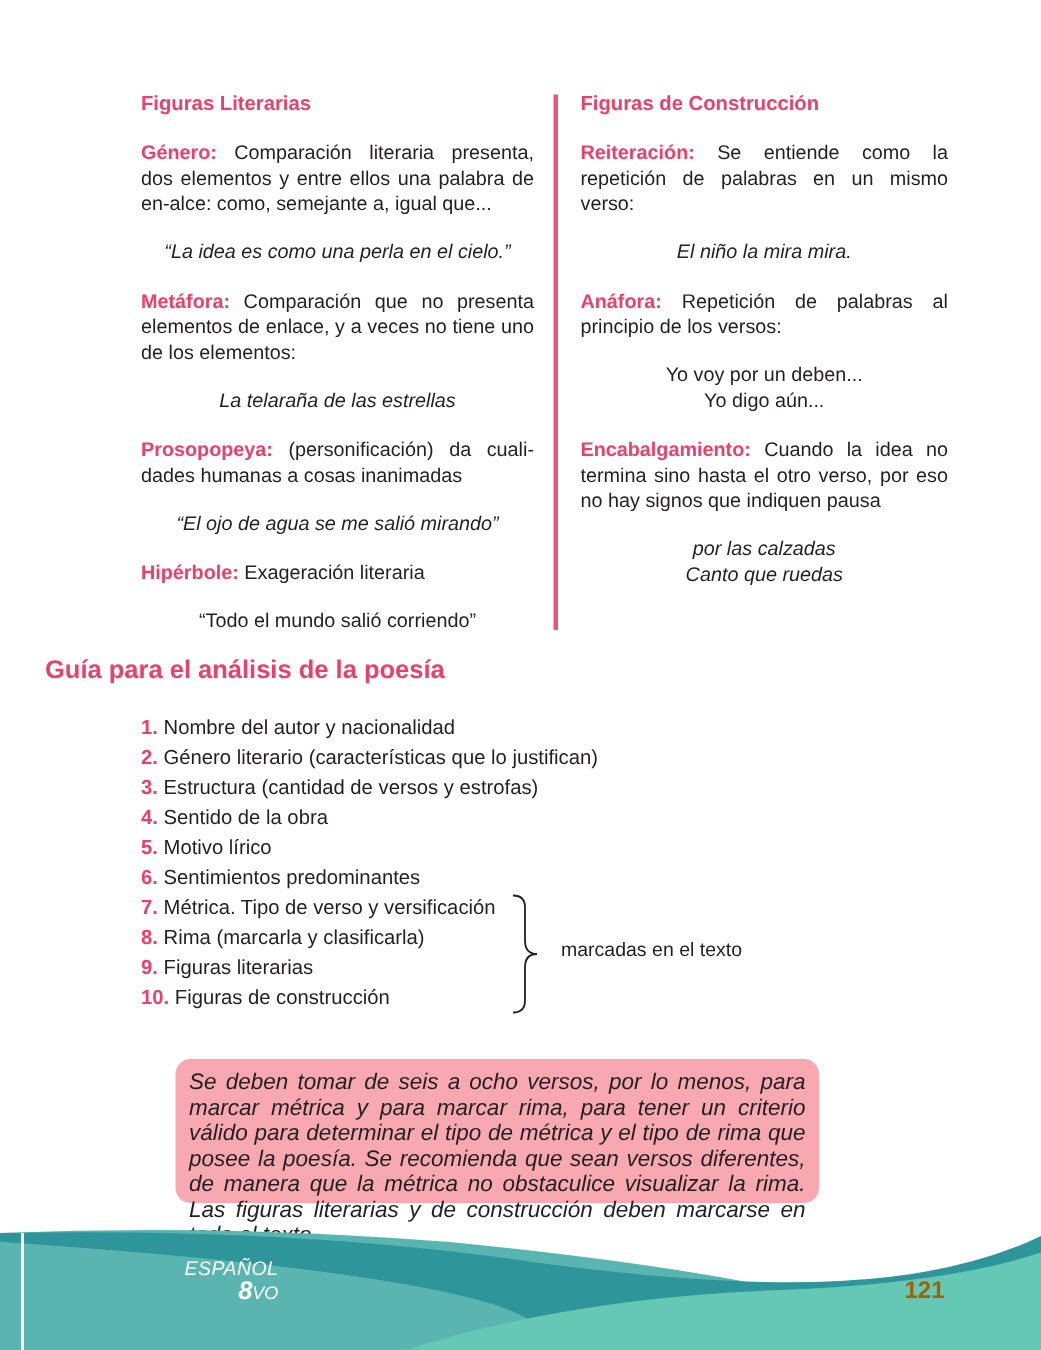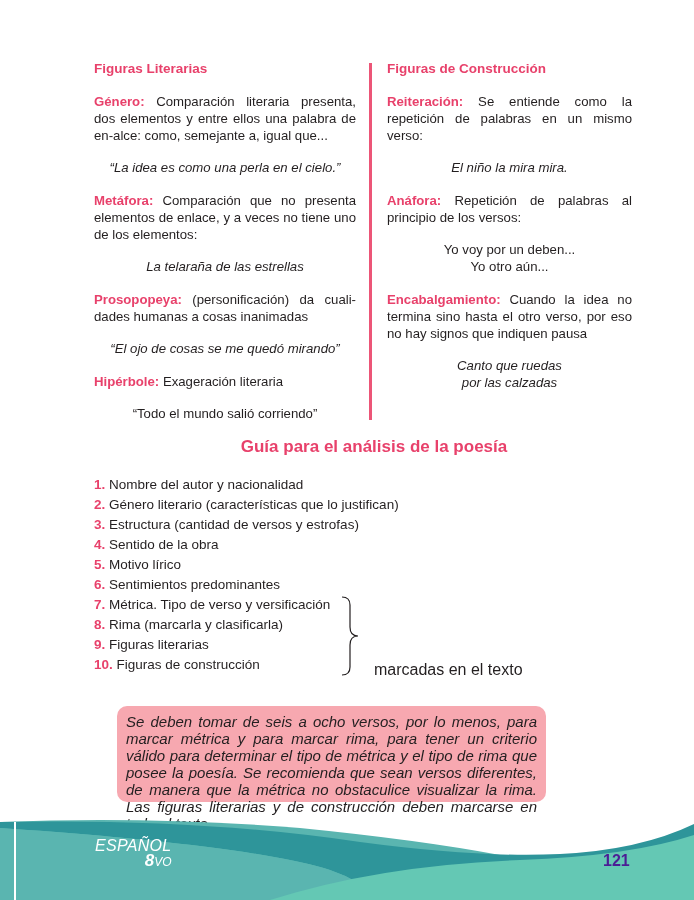--- a/index.html
+++ b/index.html
@@ -19,89 +19,89 @@
   .divider {
     position: absolute; left: 369px; top: 63px; width: 3px; height: 357px;
     background: #ec5577;
   }
   .sec-title { font-weight: bold; font-size: 13.5px; margin: 0 0 16px 0; }
   .para { text-align: justify; margin: 0 0 15px 0; }
   .term { font-weight: bold; }
   .example { text-align: center; margin: 0 0 16px 0; }
   .example.italic { font-style: italic; }
   .guide-title {
-    position: absolute; top: 437px; left: 0; width: 694px; text-align: center;
-    padding-left: 54px; box-sizing: border-box;
+    position: absolute; top: 437px; left: 0; width: 694px; 
+    padding-left: 30px; box-sizing: border-box;
     font-size: 17px; font-weight: bold; color: #e8416b;
   }
   .guide-list {
     position: absolute; left: 94px; top: 475px; margin: 0; padding: 0; list-style: none;
     font-size: 13.5px; line-height: 20px;
   }
   .guide-list .num { color: #e8416b; font-weight: bold; }
   .bracket { position: absolute; left: 340px; top: 595px; }
   .bracket-label {
-    position: absolute; left: 374px; top: 625px; font-size: 16px; margin-top: 36px;
+    position: absolute; left: 374px; top: 625px; font-size: 13px;
   }
   .note-box {
     position: absolute; left: 117px; top: 706px; width: 429px; height: 96px;
     background: #f7a8b0; border-radius: 10px;
     padding: 7px 9px 0 9px; box-sizing: border-box;
     font-style: italic; font-size: 15px; line-height: 17px; text-align: justify;
   }
   .footer { position: absolute; left: 0; top: 810px; width: 694px; height: 90px; }
   .brand {
     position: absolute; left: 95px; top: 838px; color: #ffffff;
     font-style: italic; text-align: center; line-height: 15px;
   }
-  .brand .b1 { font-size: 16px; letter-spacing: 0.3px; display: block; }
+  .brand .b1 { font-size: 13px; letter-spacing: 0.3px; display: block; margin-left: 28px; }
   .brand .b2 { font-size: 12px; display: block; margin-top: 0; text-align: right; }
   .brand .b2 .big { font-size: 17px; font-weight: bold; }
   .page-num {
-    position: absolute; left: 603px; top: 852px; color: #4c1d95;
+    position: absolute; left: 603px; top: 852px; color: #a16207;
     font-weight: bold; font-size: 16px;
   }
 </style>
 </head>
 <body>
 
 <div class="col col-left">
   <div class="sec-title pink">Figuras Literarias</div>
 
   <p class="para"><span class="term pink">Género:</span><span> Comparación literaria presenta, dos elementos y entre ellos una palabra de en-alce: como, semejante a, igual que...</span></p>
   <p class="example italic">“La idea es como una perla en el cielo.”</p>
 
   <p class="para"><span class="term pink">Metáfora:</span><span> Comparación que no presenta elementos de enlace, y a veces no tiene uno de los elementos:</span></p>
   <p class="example italic">La telaraña de las estrellas</p>
 
   <p class="para"><span class="term pink">Prosopopeya:</span><span> (personificación) da cuali-dades humanas a cosas inanimadas</span></p>
-  <p class="example italic">“El ojo de cosas se me quedó mirando”</p>
+  <p class="example italic">“El ojo de agua se me salió mirando”</p>
 
   <p class="para"><span class="term pink">Hipérbole:</span><span> Exageración literaria</span></p>
   <p class="example">“Todo el mundo salió corriendo”</p>
 </div>
 
 <div class="divider"></div>
 
 <div class="col col-right">
   <div class="sec-title pink">Figuras de Construcción</div>
 
   <p class="para"><span class="term pink">Reiteración:</span><span> Se entiende como la repetición de palabras en un mismo verso:</span></p>
   <p class="example italic">El niño la mira mira.</p>
 
   <p class="para"><span class="term pink">Anáfora:</span><span> Repetición de palabras al principio de los versos:</span></p>
   <div class="example">
     <div>Yo voy por un deben...</div>
-    <div>Yo otro aún...</div>
+    <div>Yo digo aún...</div>
   </div>
 
   <p class="para"><span class="term pink">Encabalgamiento:</span><span> Cuando la idea no termina sino hasta el otro verso, por eso no hay signos que indiquen pausa</span></p>
   <div class="example italic">
+    <div>por las calzadas</div>
     <div>Canto que ruedas</div>
-    <div>por las calzadas</div>
   </div>
 </div>
 
 <div class="guide-title">Guía para el análisis de la poesía</div>
 
 <ul class="guide-list">
   <li><span class="num">1.</span><span> Nombre del autor y nacionalidad</span></li>
   <li><span class="num">2.</span><span> Género literario (características que lo justifican)</span></li>
   <li><span class="num">3.</span><span> Estructura (cantidad de versos y estrofas)</span></li>
   <li><span class="num">4.</span><span> Sentido de la obra</span></li>

